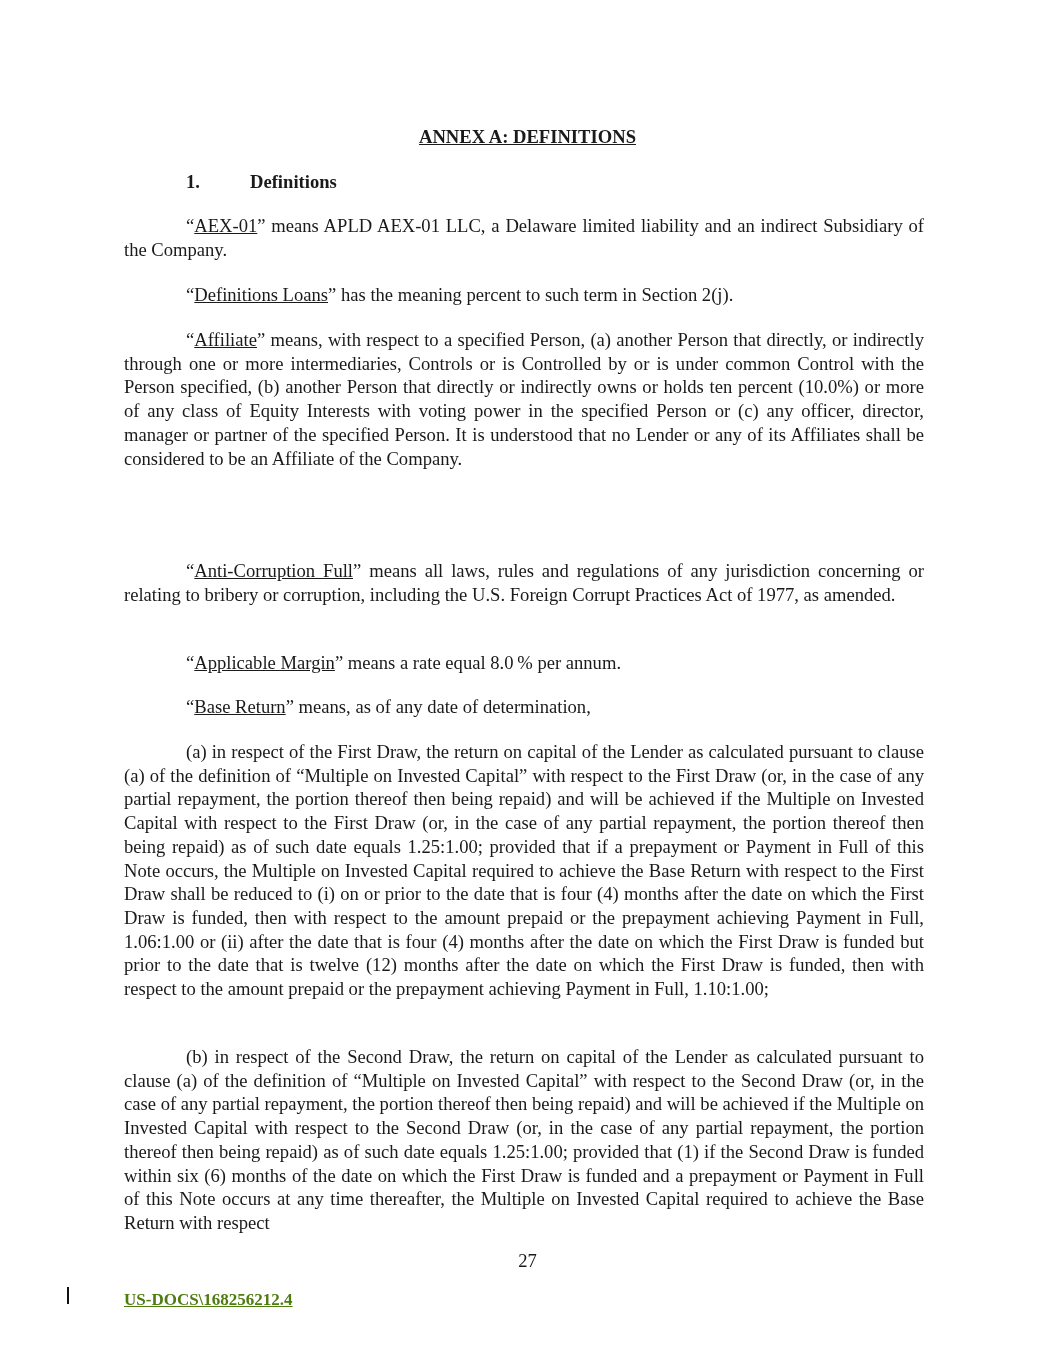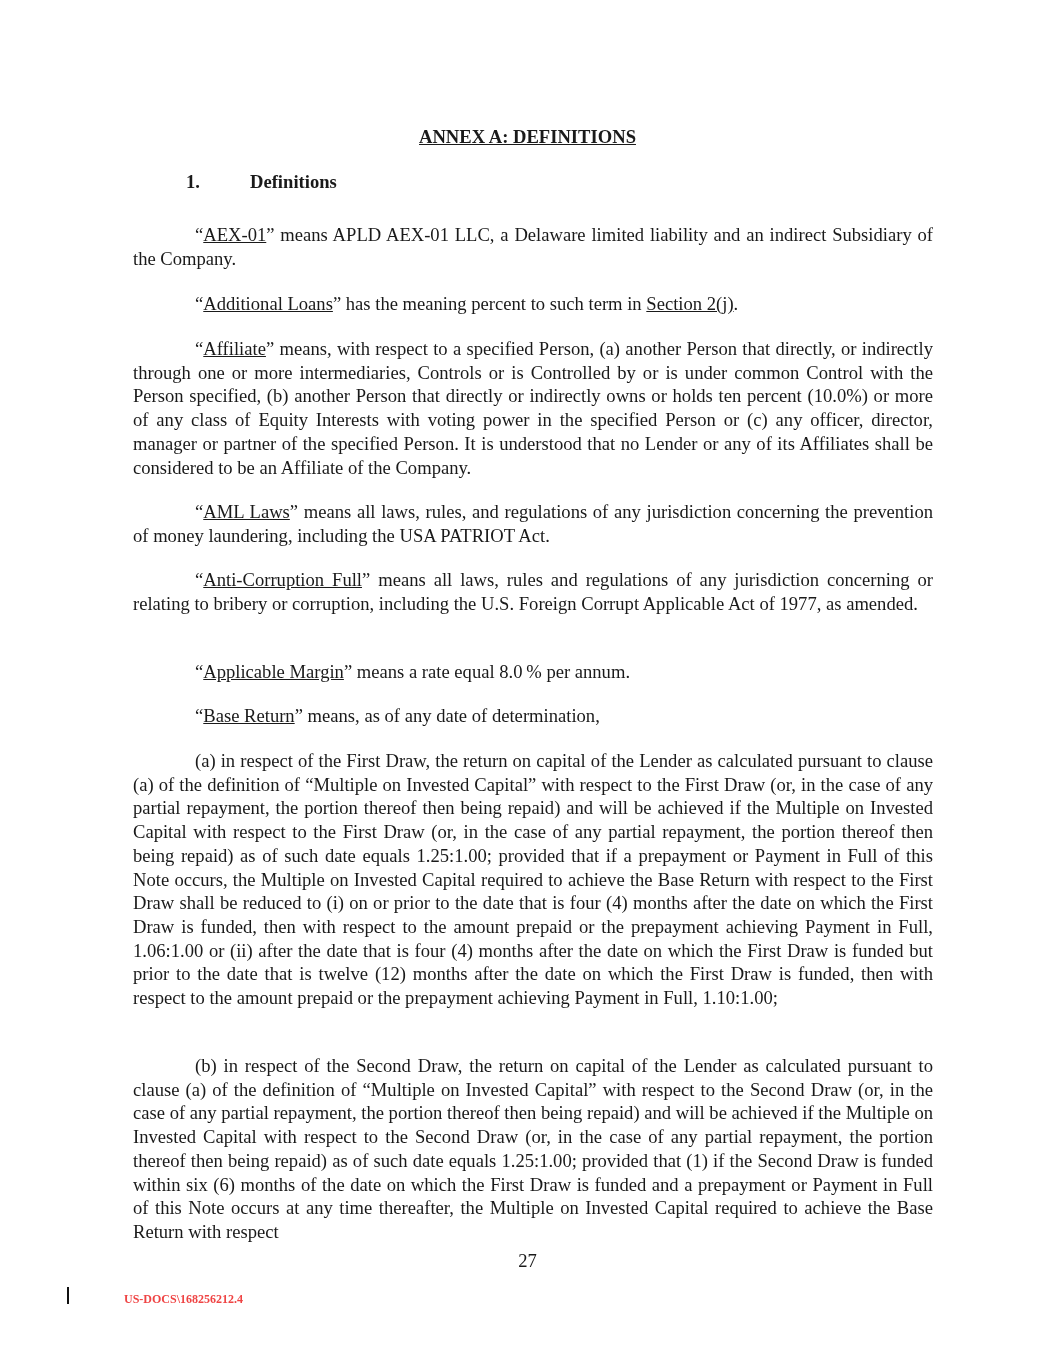--- a/index.html
+++ b/index.html
@@ -12,50 +12,49 @@
   .title {
     position: absolute; top: 125px; left: 0; width: 1055px; text-align: center;
     font-weight: bold; text-decoration: underline; font-size: 18.6px;
   }
   .heading {
     position: absolute; top: 170px; left: 186px; font-weight: bold;
   }
   .heading .num { display: inline-block; width: 64px; }
   .para {
     position: absolute; left: 124px; width: 800px; text-align: justify;
-    text-indent: 62px; margin: 9px;
+    text-indent: 62px; margin: 0;
   }
   .para .t { text-decoration: underline; }
-  .u { text-decoration: underline; }
+  .u { }
   .pagenum { position: absolute; top: 1249px; left: 0; width: 1055px; text-align: center; }
   .bar { position: absolute; left: 67px; top: 1287px; width: 2px; height: 17px; background: #111; }
   .docid {
-    position: absolute; left: 124px; top: 1288px; font-size: 12px; font-weight: bold;
-    color: #ef4444; font-family: "Liberation Serif", serif;
+    position: absolute; left: 124px; top: 1288px; font-size: 17px; font-weight: bold;
+    color: #4d7c0f; text-decoration: underline; font-family: "Liberation Serif", serif;
   }
 </style>
 </head>
 <body>
 
 <div class="page">
   <div class="title">ANNEX A: DEFINITIONS</div>
 
   <div class="heading">
     <span class="num">1.</span><span>Definitions</span>
   </div>
 
   <p class="para" style="top:214px"><span>“</span><span class="t">AEX-01</span><span>”</span><span> means APLD AEX-01 LLC, a Delaware limited liability and an indirect Subsidiary of the Company.</span></p>
 
-  <p class="para" style="top:283px"><span>“</span><span class="t">Additional Loans</span><span>”</span><span> has the meaning percent to such term in </span><span class="u">Section 2(j)</span><span>.</span></p>
+  <p class="para" style="top:283px"><span>“</span><span class="t">Definitions Loans</span><span>”</span><span> has the meaning percent to such term in </span><span class="u">Section 2(j)</span><span>.</span></p>
 
   <p class="para" style="top:328px"><span>“</span><span class="t">Affiliate</span><span>”</span><span> means, with respect to a specified Person, (a) another Person that directly, or indirectly through one or more intermediaries, Controls or is Controlled by or is under common Control with the Person specified, (b) another Person that directly or indirectly owns or holds ten percent (10.0%) or more of any class of Equity Interests with voting power in the specified Person or (c) any officer, director, manager or partner of the specified Person.  It is understood that no Lender or any of its Affiliates shall be considered to be an Affiliate of the Company.</span></p>
 
-  <p class="para" style="top:491px"><span>“</span><span class="t">AML Laws</span><span>”</span><span> means all laws, rules, and regulations of any jurisdiction concerning the prevention of money laundering, including the USA PATRIOT Act.</span></p>
 
-  <p class="para" style="top:559px"><span>“</span><span class="t">Anti-Corruption Full</span><span>”</span><span> means all laws, rules and regulations of any jurisdiction concerning or relating to bribery or corruption, including the U.S. Foreign Corrupt Applicable Act of 1977, as amended.</span></p>
+  <p class="para" style="top:559px"><span>“</span><span class="t">Anti-Corruption Full</span><span>”</span><span> means all laws, rules and regulations of any jurisdiction concerning or relating to bribery or corruption, including the U.S. Foreign Corrupt Practices Act of 1977, as amended.</span></p>
 
   <p class="para" style="top:651px"><span>“</span><span class="t">Applicable Margin</span><span>”</span><span> means a rate equal 8.0 % per annum.</span></p>
 
   <p class="para" style="top:695px"><span>“</span><span class="t">Base Return</span><span>”</span><span> means, as of any date of determination,</span></p>
 
   <p class="para" style="top:740px">(a) in respect of the First Draw, the return on capital of the Lender as calculated pursuant to clause (a) of the definition of “Multiple on Invested Capital” with respect to the First Draw (or, in the case of any partial repayment, the portion thereof then being repaid) and will be achieved if the Multiple on Invested Capital with respect to the First Draw (or, in the case of any partial repayment, the portion thereof then being repaid) as of such date equals 1.25:1.00; provided that if a prepayment or Payment in Full of this Note occurs, the Multiple on Invested Capital required to achieve the Base Return with respect to the First Draw shall be reduced to (i) on or prior to the date that is four (4) months after the date on which the First Draw is funded, then with respect to the amount prepaid or the prepayment achieving Payment in Full, 1.06:1.00 or (ii) after the date that is four (4) months after the date on which the First Draw is funded but prior to the date that is twelve (12) months after the date on which the First Draw is funded, then with respect to the amount prepaid or the prepayment achieving Payment in Full, 1.10:1.00;</p>
 
   <p class="para" style="top:1045px">(b) in respect of the Second Draw, the return on capital of the Lender as calculated pursuant to clause (a) of the definition of “Multiple on Invested Capital” with respect to the Second Draw (or, in the case of any partial repayment, the portion thereof then being repaid) and will be achieved if the Multiple on Invested Capital with respect to the Second Draw (or, in the case of any partial repayment, the portion thereof then being repaid) as of such date equals 1.25:1.00; provided that (1) if the Second Draw is funded within six (6) months of the date on which the First Draw is funded and a prepayment or Payment in Full of this Note occurs at any time thereafter, the Multiple on Invested Capital required to achieve the Base Return with respect</p>
 
   <div class="pagenum">27</div>

